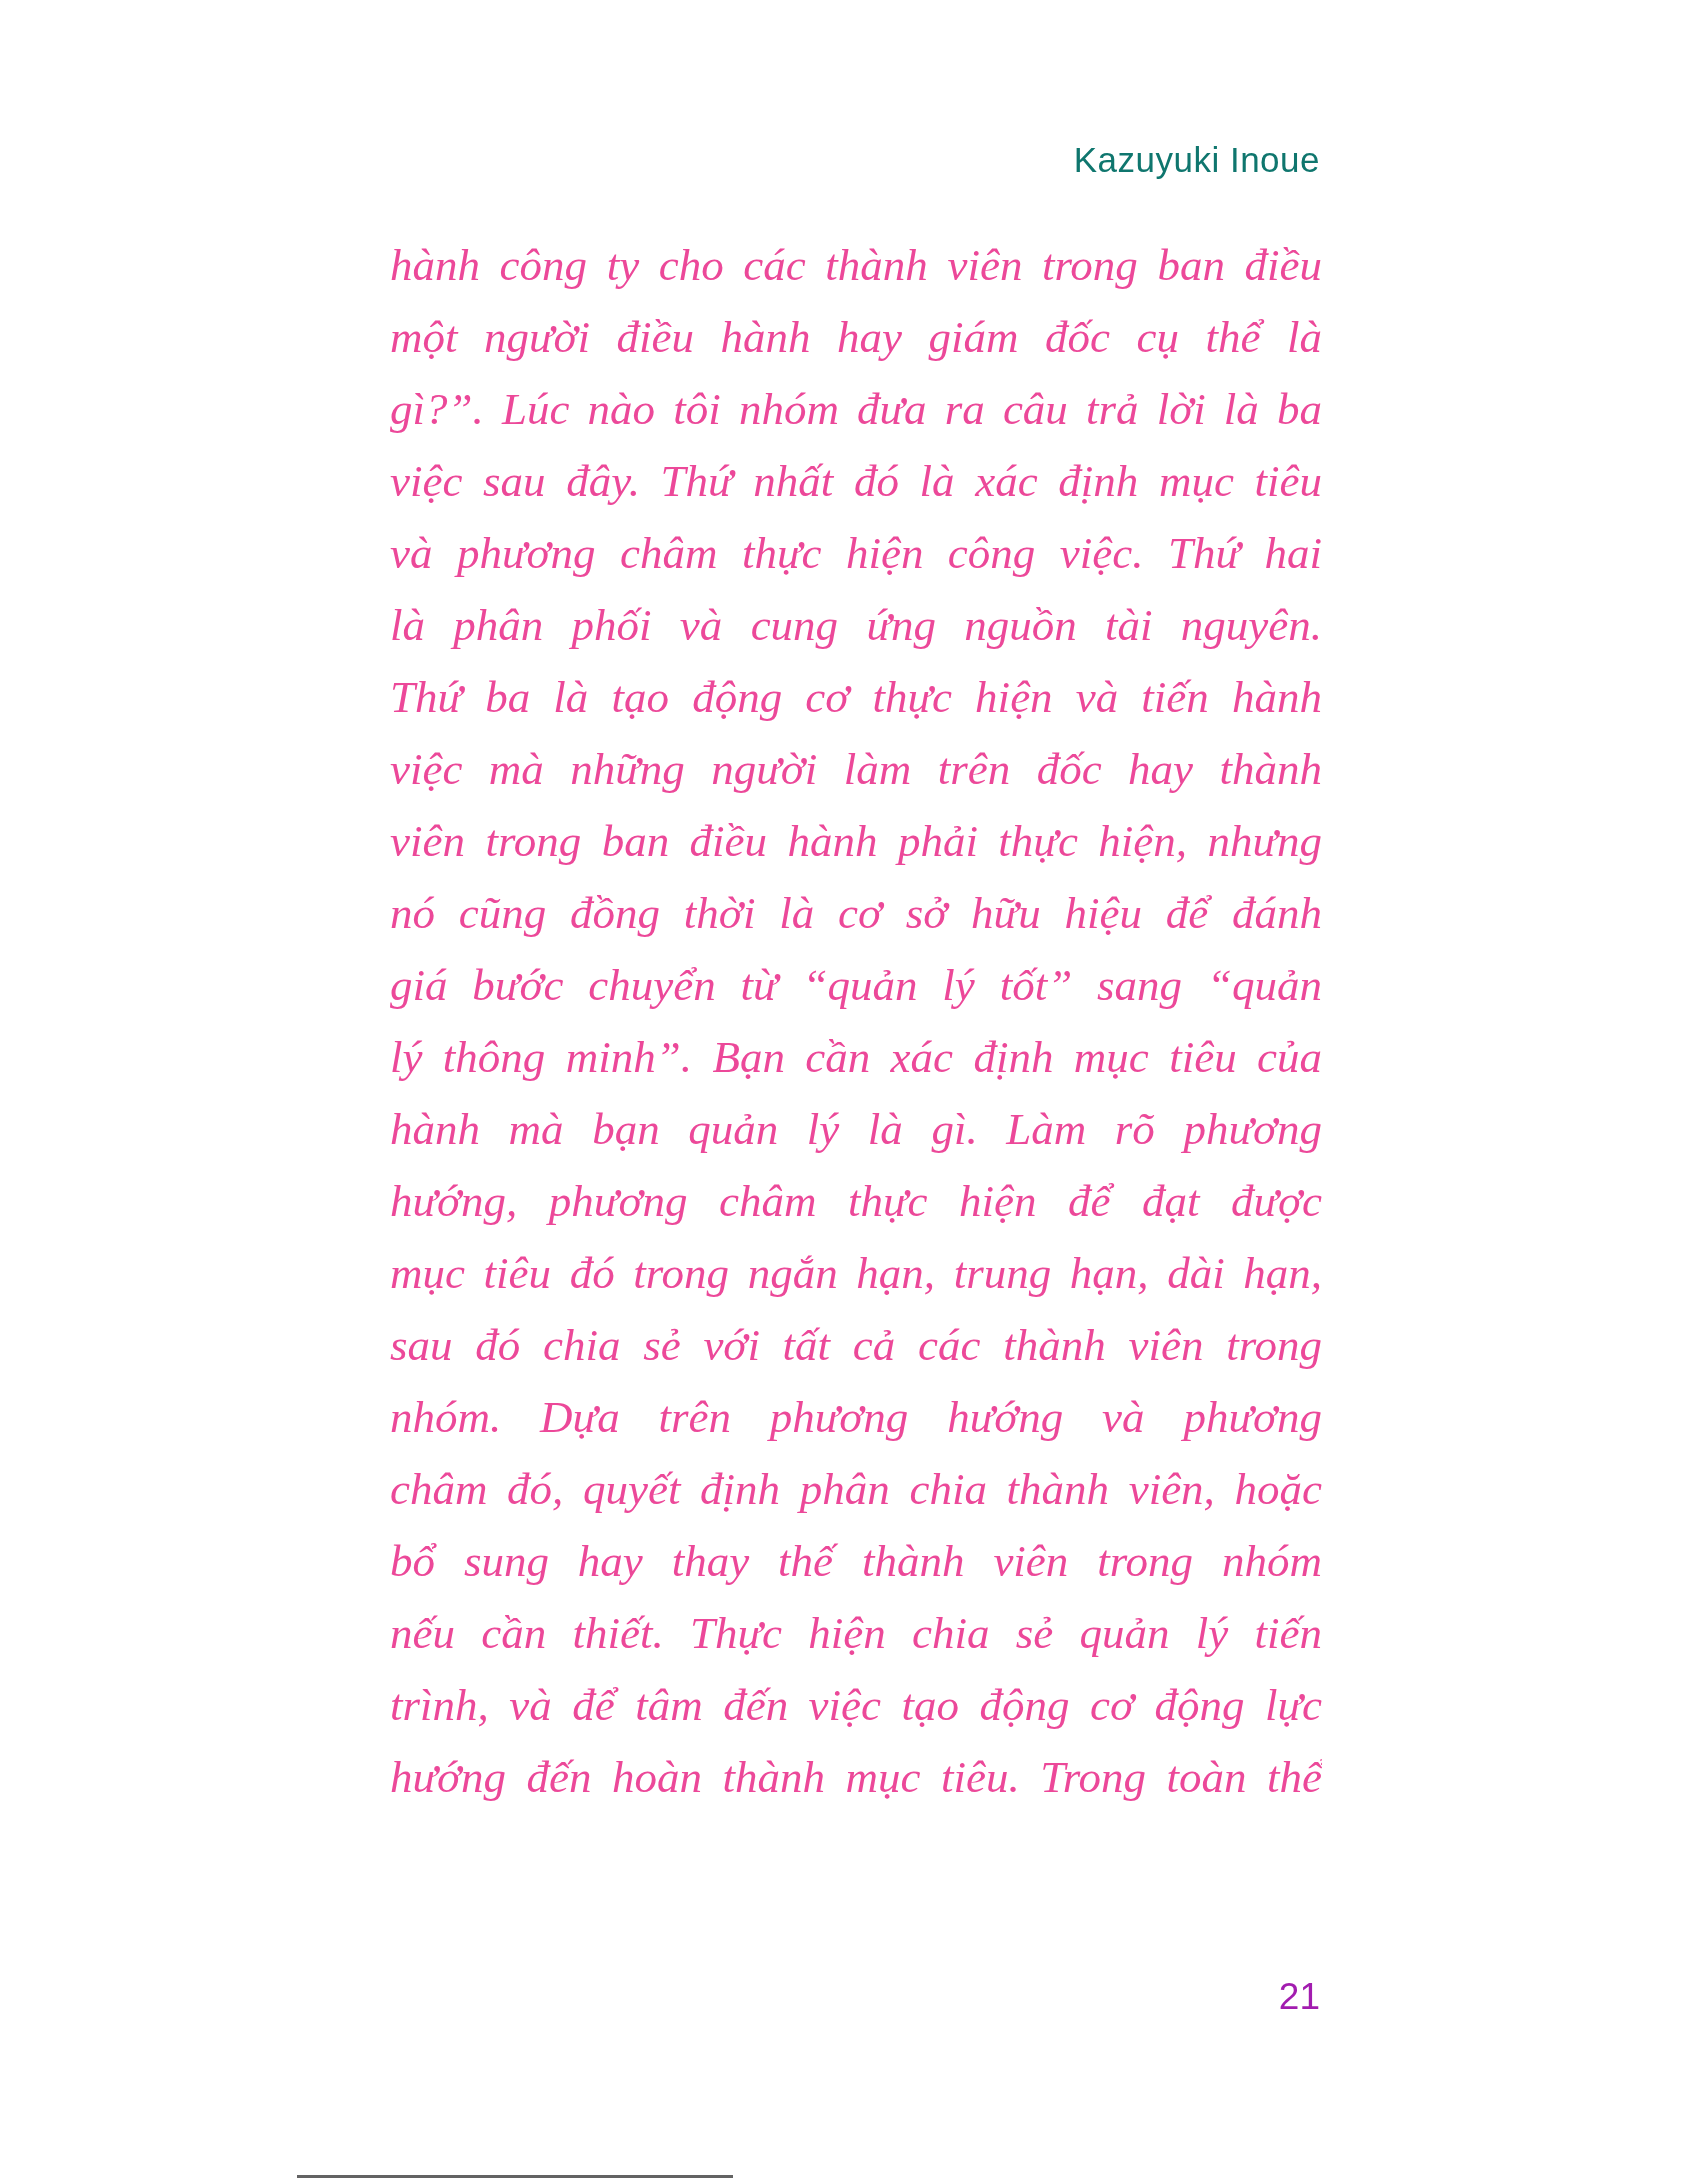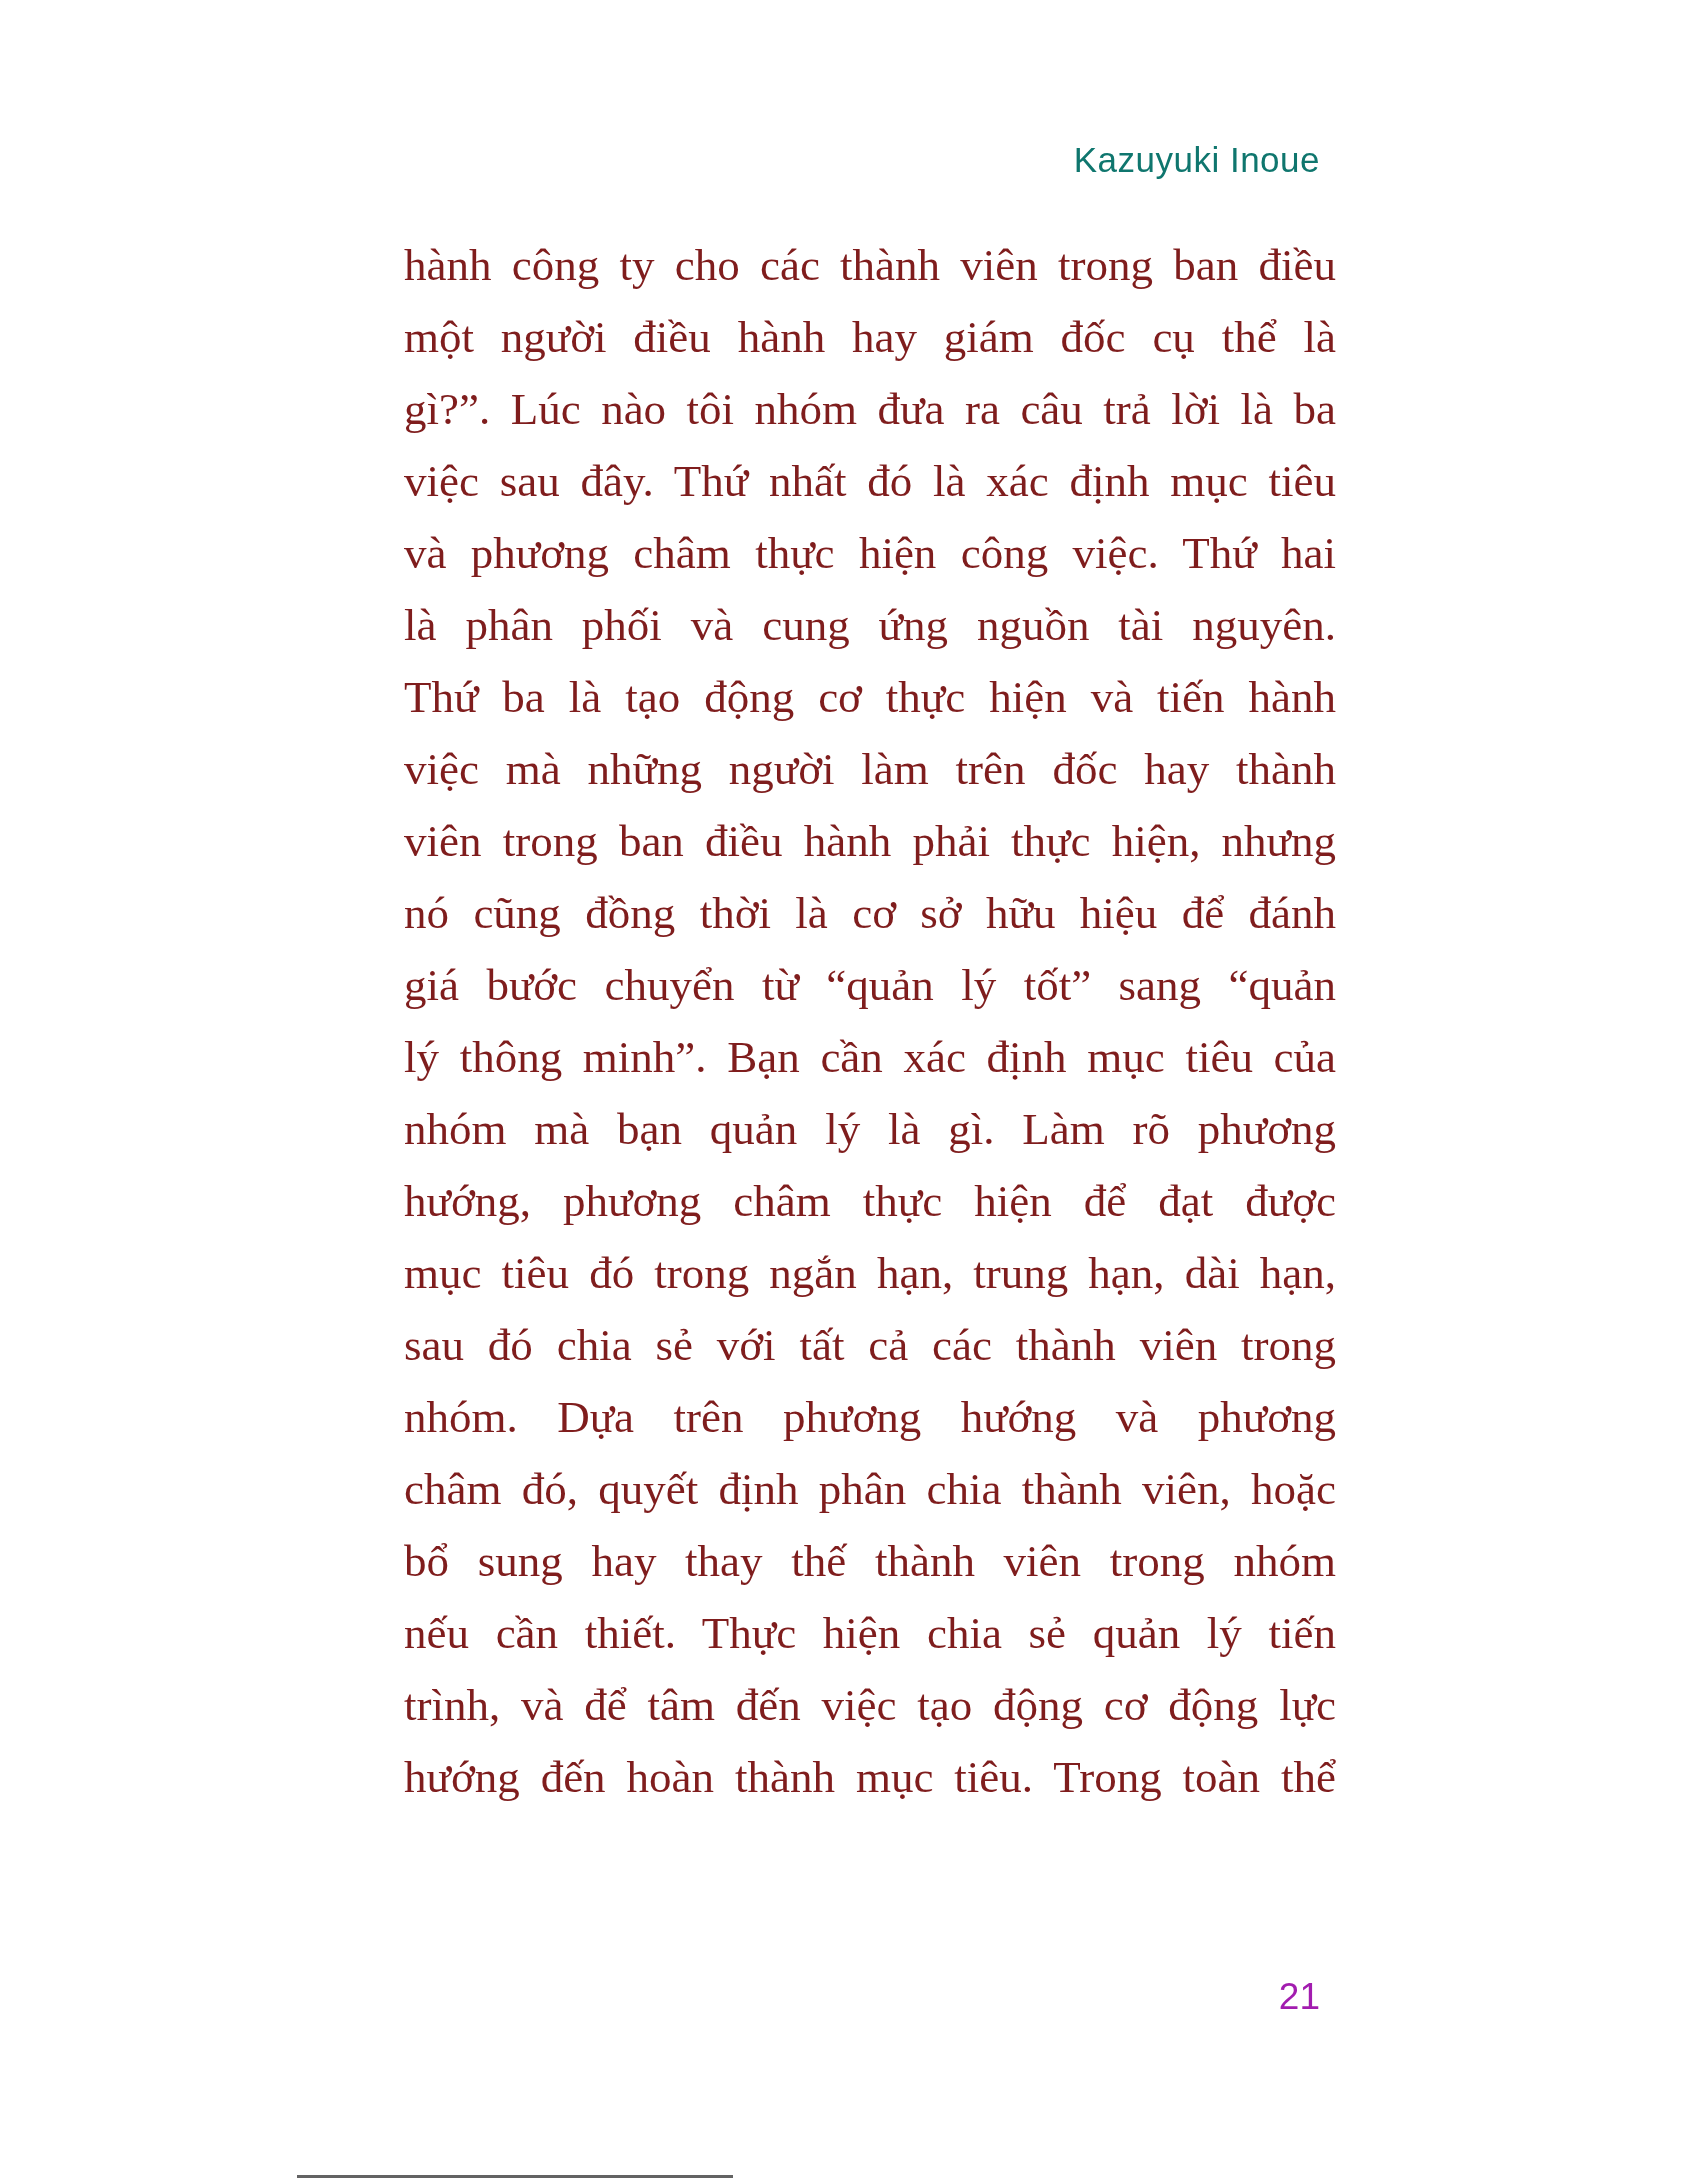--- a/index.html
+++ b/index.html
@@ -22,23 +22,24 @@
     font-family: "Liberation Sans", "DejaVu Sans", sans-serif;
     font-size: 35px;
     font-weight: 400;
     letter-spacing: 0.5px;
     color: #0f766e;
     white-space: nowrap;
   }
   .body-text {
     position: absolute;
     top: 229px;
-    left: 404px;
+    left: 390px;
     width: 932px;
-    color: #7f1d1d;
+    color: #ec4899;
+    font-style: italic;
   }
   .line {
     font-size: 45px;
     line-height: 72px;
     height: 72px;
     overflow: hidden;
     text-align: justify;
     text-align-last: justify;
     white-space: normal;
     word-spacing: 1px;
@@ -75,21 +76,21 @@
     <div class="line">gì?”. Lúc nào tôi nhóm đưa ra câu trả lời là ba</div>
     <div class="line">việc sau đây. Thứ nhất đó là xác định mục tiêu</div>
     <div class="line">và phương châm thực hiện công việc. Thứ hai</div>
     <div class="line">là phân phối và cung ứng nguồn tài nguyên.</div>
     <div class="line">Thứ ba là tạo động cơ thực hiện và tiến hành</div>
     <div class="line">việc mà những người làm trên đốc hay thành</div>
     <div class="line">viên trong ban điều hành phải thực hiện, nhưng</div>
     <div class="line">nó cũng đồng thời là cơ sở hữu hiệu để đánh</div>
     <div class="line">giá bước chuyển từ “quản lý tốt” sang “quản</div>
     <div class="line">lý thông minh”. Bạn cần xác định mục tiêu của</div>
-    <div class="line">nhóm mà bạn quản lý là gì. Làm rõ phương</div>
+    <div class="line">hành mà bạn quản lý là gì. Làm rõ phương</div>
     <div class="line">hướng, phương châm thực hiện để đạt được</div>
     <div class="line">mục tiêu đó trong ngắn hạn, trung hạn, dài hạn,</div>
     <div class="line">sau đó chia sẻ với tất cả các thành viên trong</div>
     <div class="line">nhóm. Dựa trên phương hướng và phương</div>
     <div class="line">châm đó, quyết định phân chia thành viên, hoặc</div>
     <div class="line">bổ sung hay thay thế thành viên trong nhóm</div>
     <div class="line">nếu cần thiết. Thực hiện chia sẻ quản lý tiến</div>
     <div class="line">trình, và để tâm đến việc tạo động cơ động lực</div>
     <div class="line">hướng đến hoàn thành mục tiêu. Trong toàn thể</div>
   </div>

